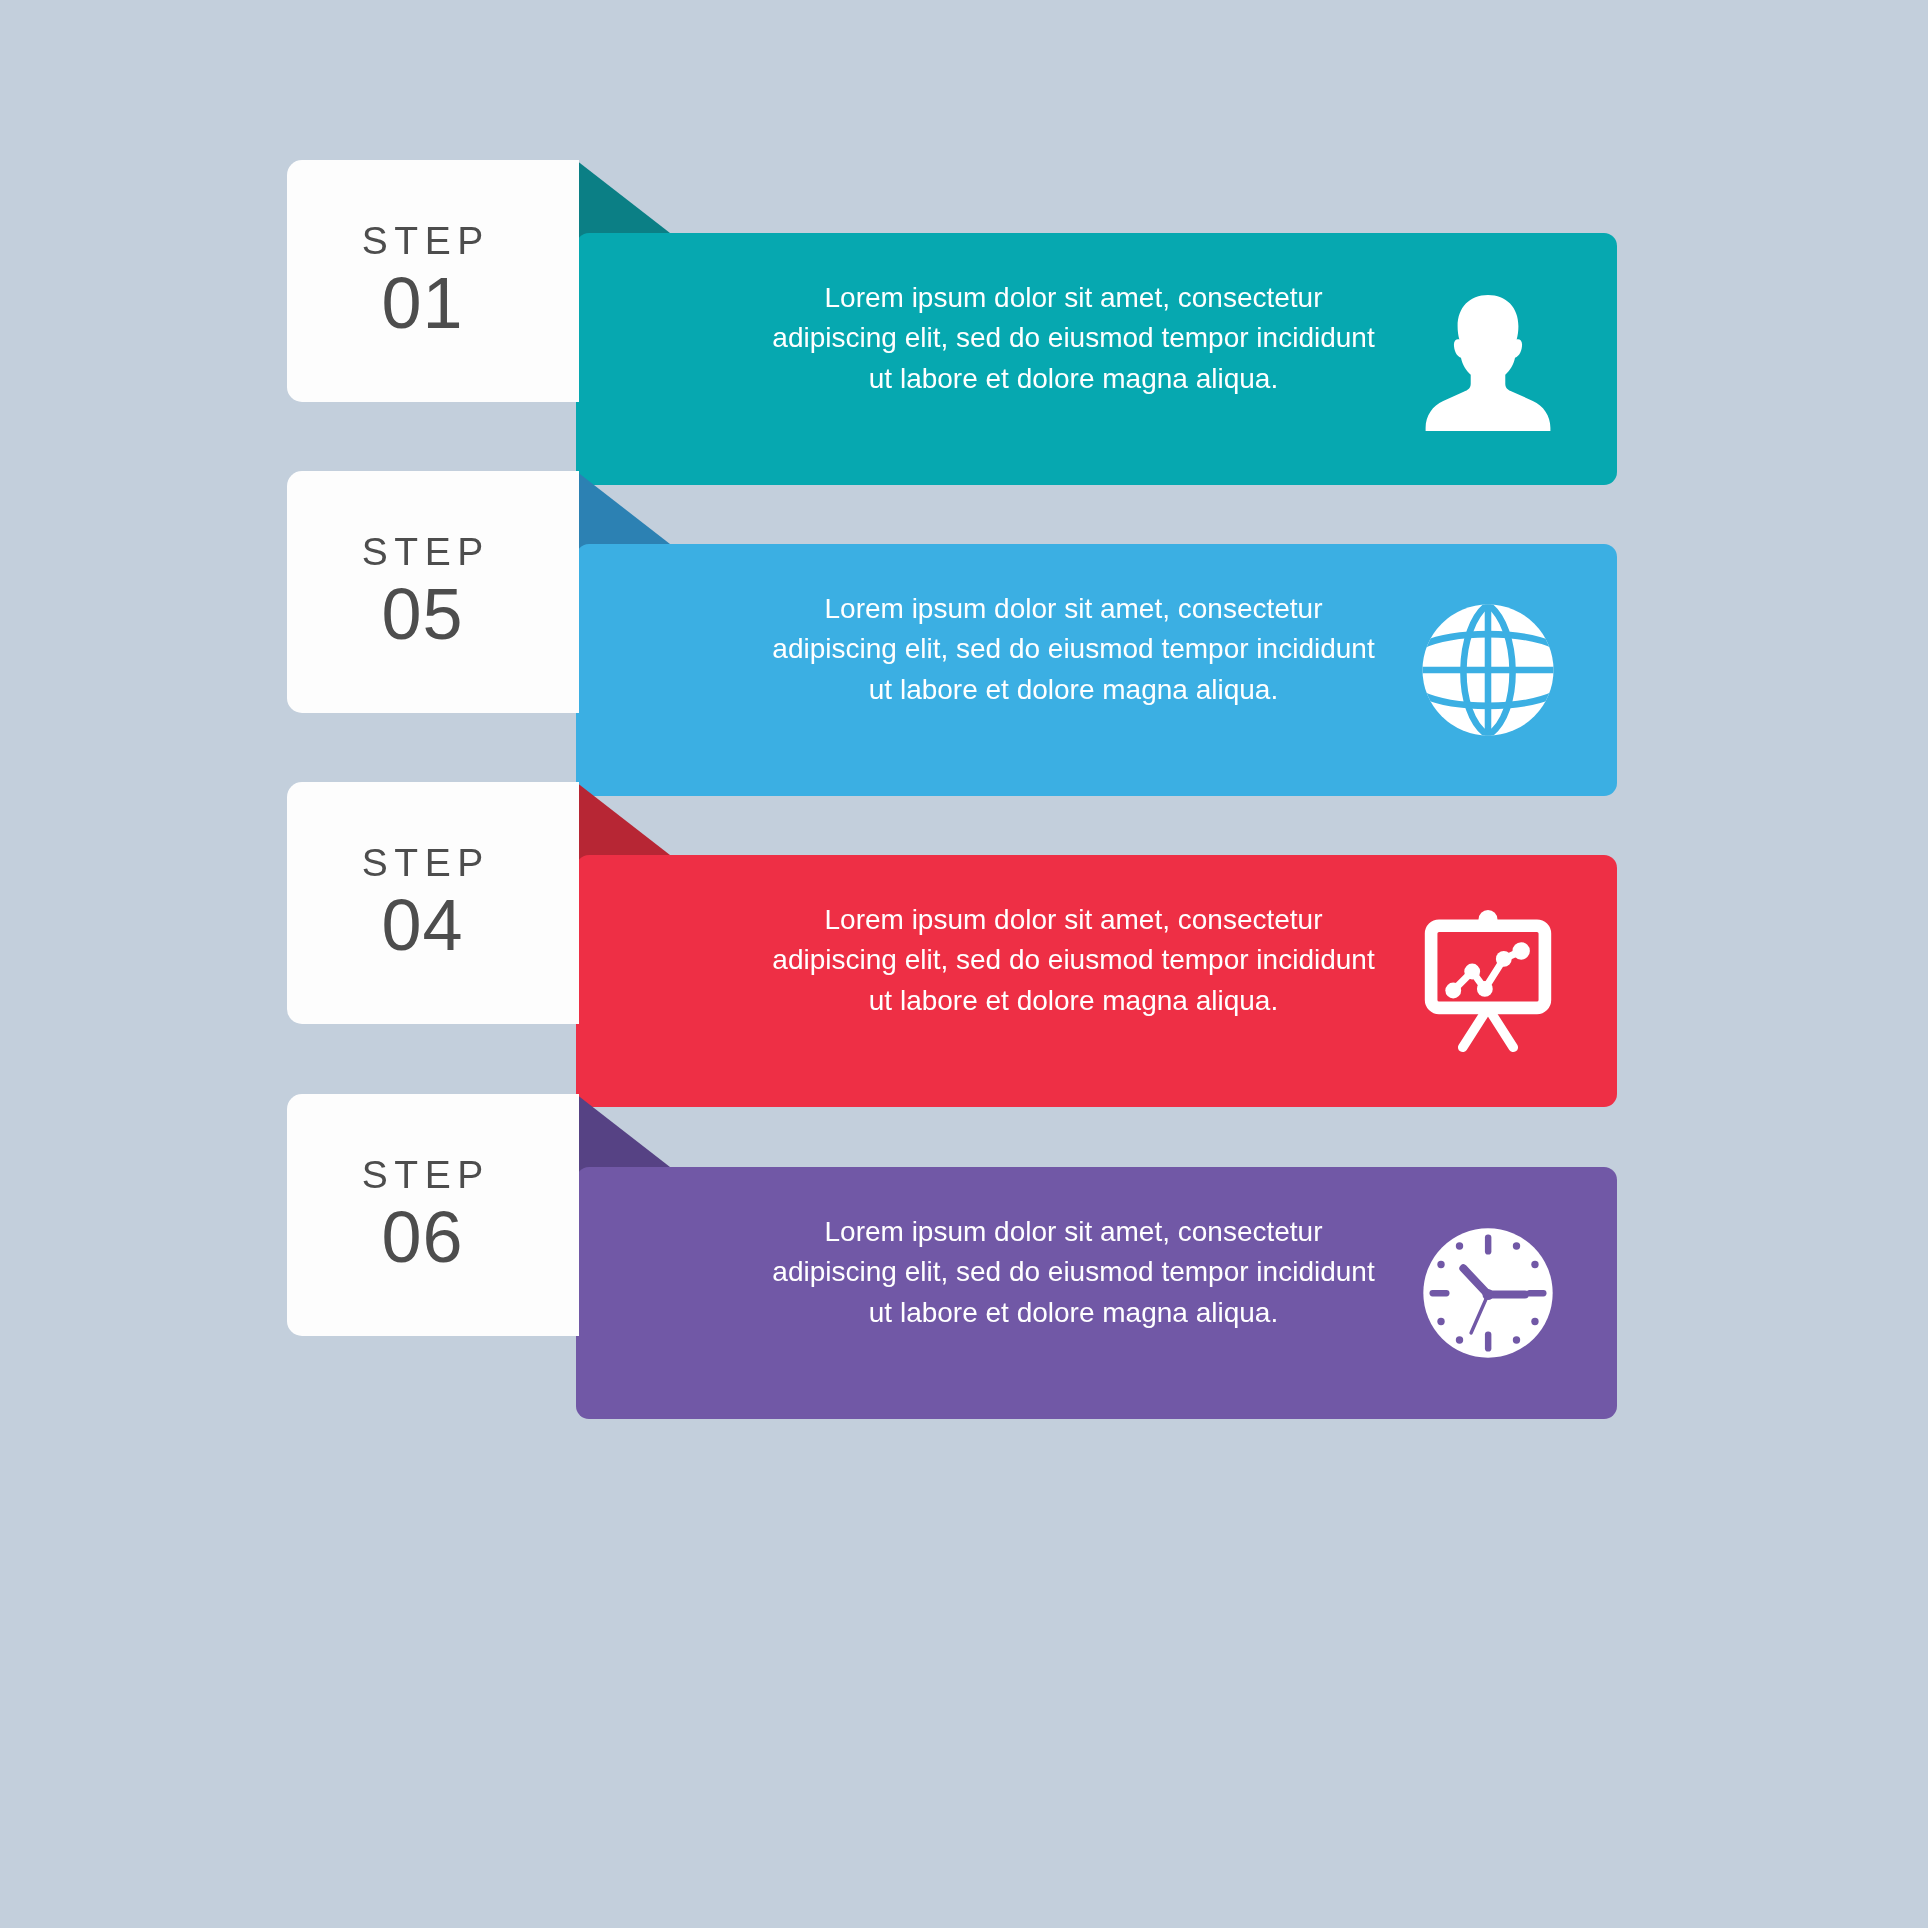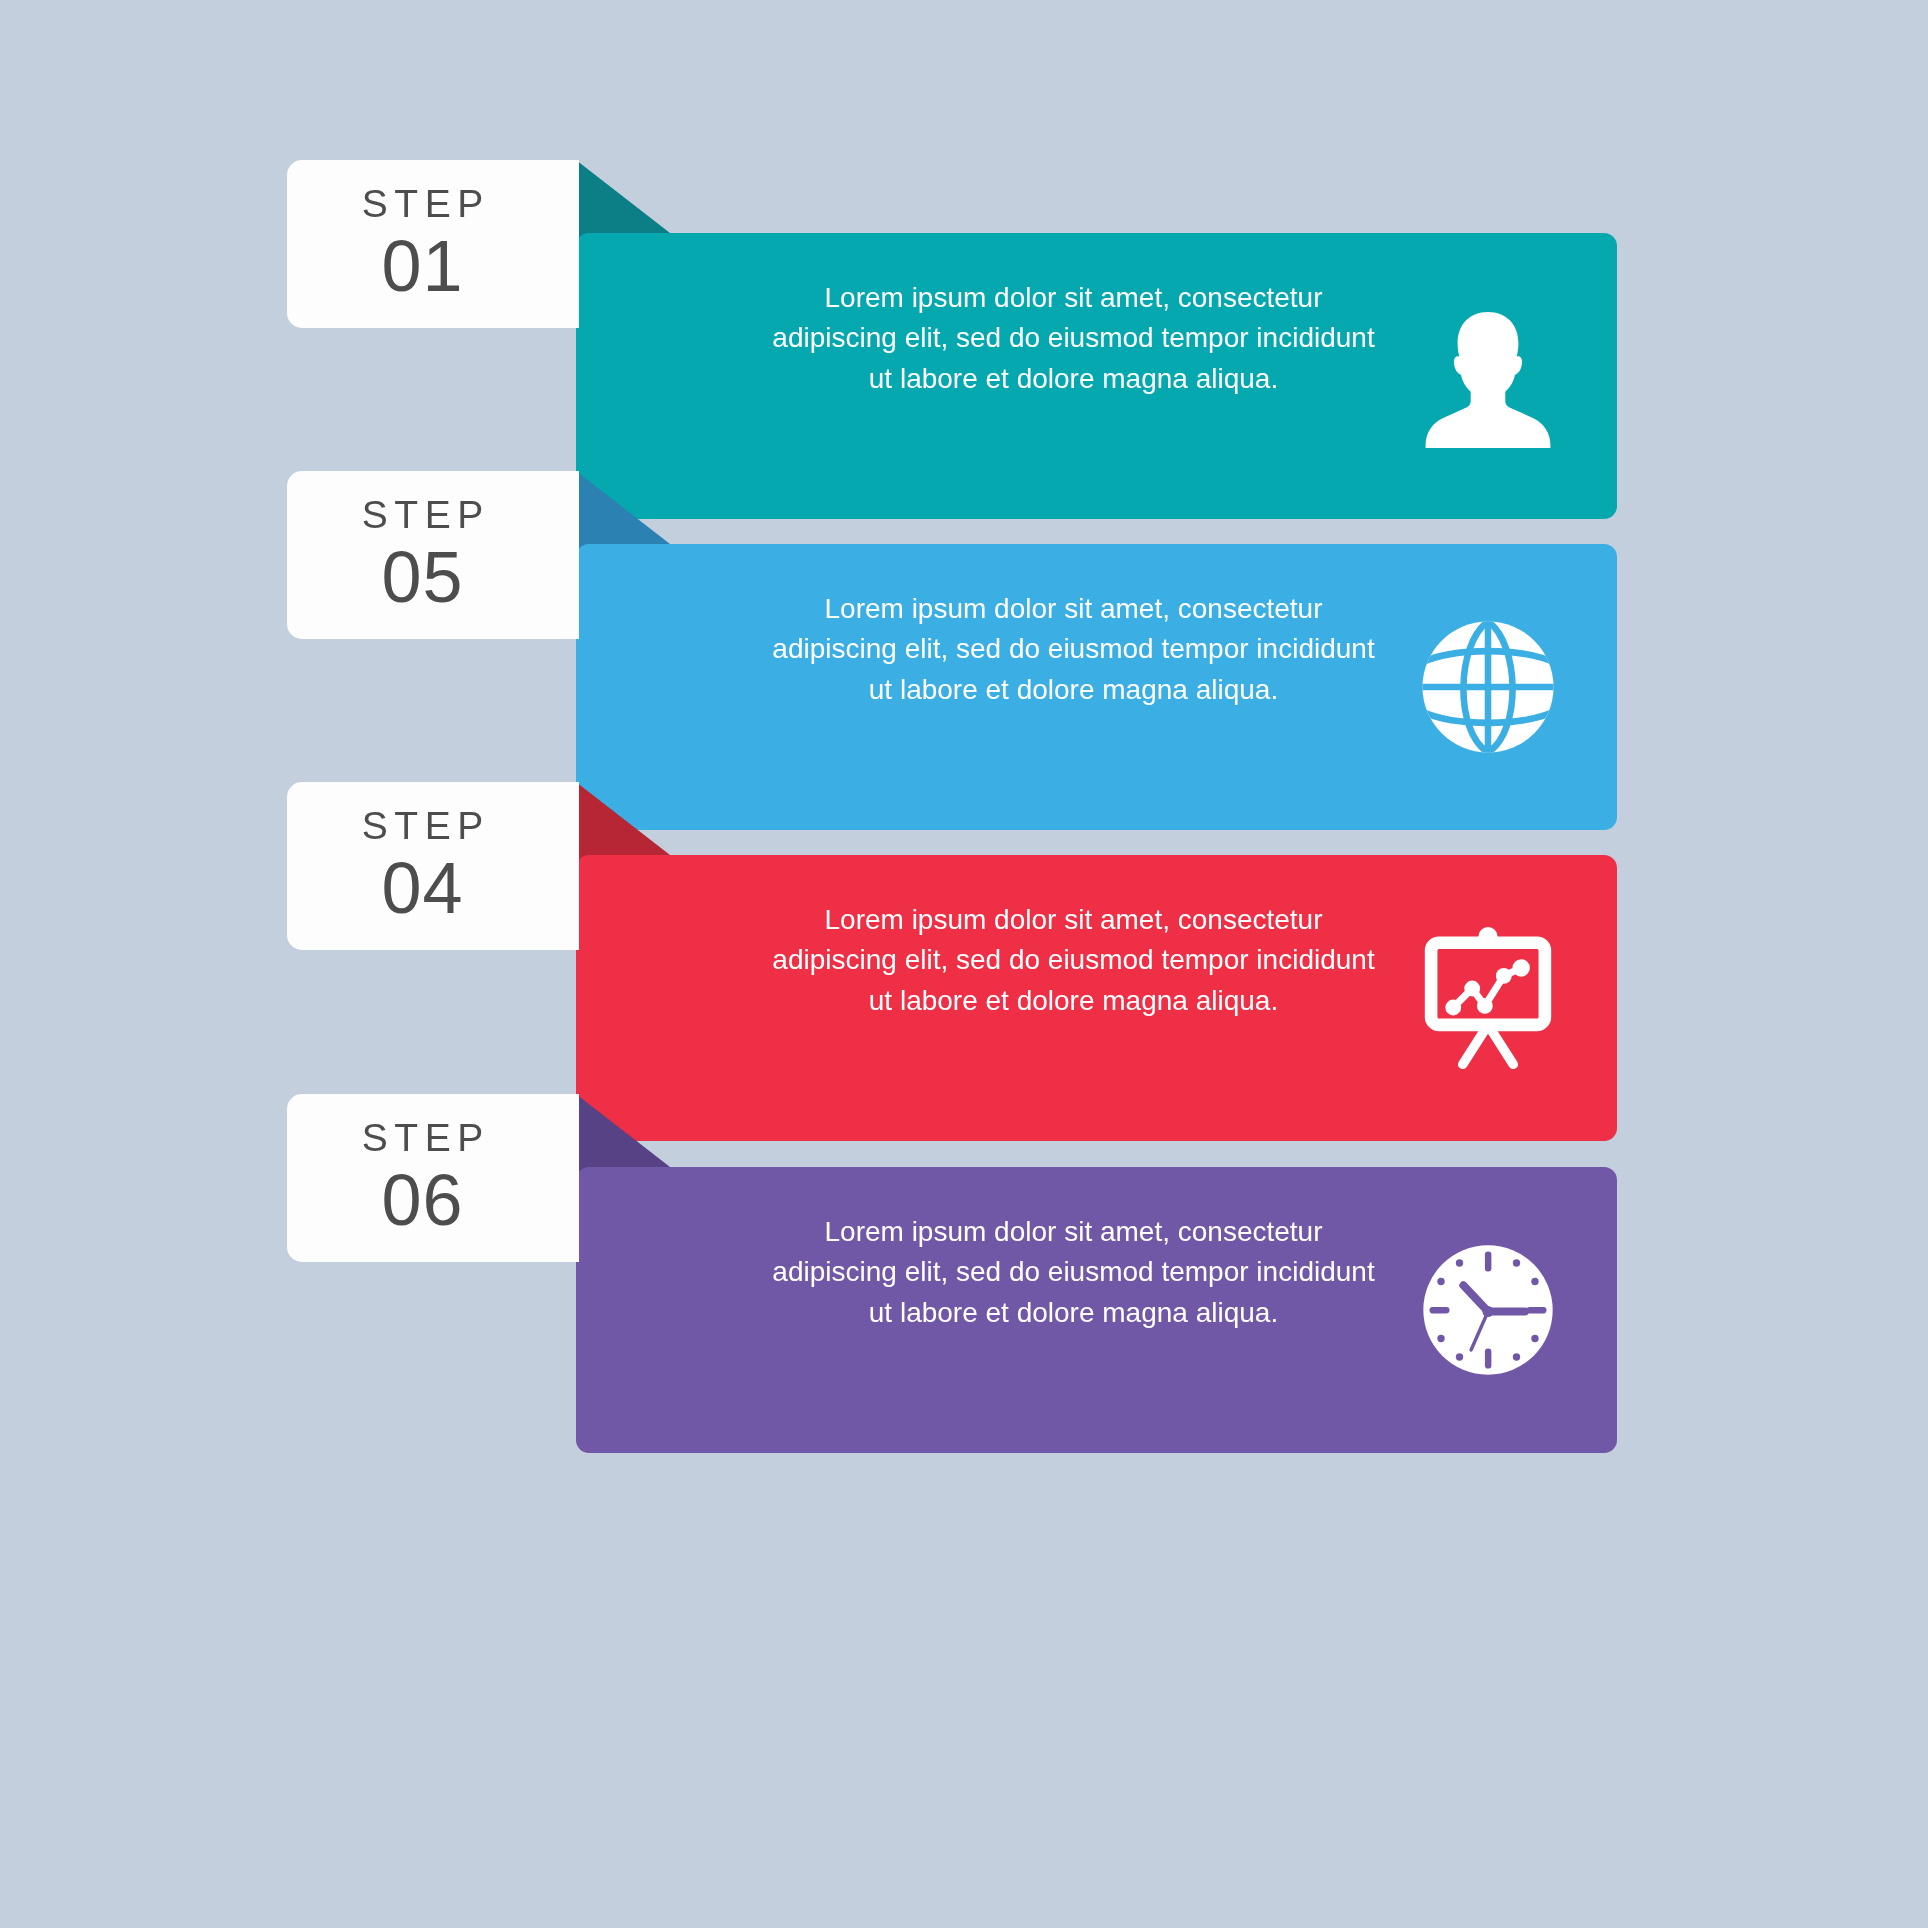--- a/index.html
+++ b/index.html
@@ -13,41 +13,41 @@
   #board{ position:relative; width:1928px; height:1928px; }
 
   .step{ position:absolute; left:0; top:0; width:1928px; height:301px; }
 
   
   .bar{
     position:absolute;
     left:576px;
     top:73px;
     width:1041px;
-    height:286px;
+    height:252px;
     border-radius:13px;
   }
 
   
   .fold{
     position:absolute;
     left:576px;
     top:0px;
     width:94px;
     height:299px;
     clip-path:polygon(0 0, 100% 73px, 100% 100%, 0 226px);
   }
 
   
   .card{
     position:absolute;
     left:287px;
     top:0px;
     width:292px;
-    height:168px;
+    height:242px;
     background:#fdfdfd;
     border-radius:15px 0 0 15px;
   }
   .card-inner{
     position:absolute;
     left:0; top:0; right:0; bottom:0;
     display:flex;
     flex-direction:column;
     align-items:center;
     justify-content:center;

